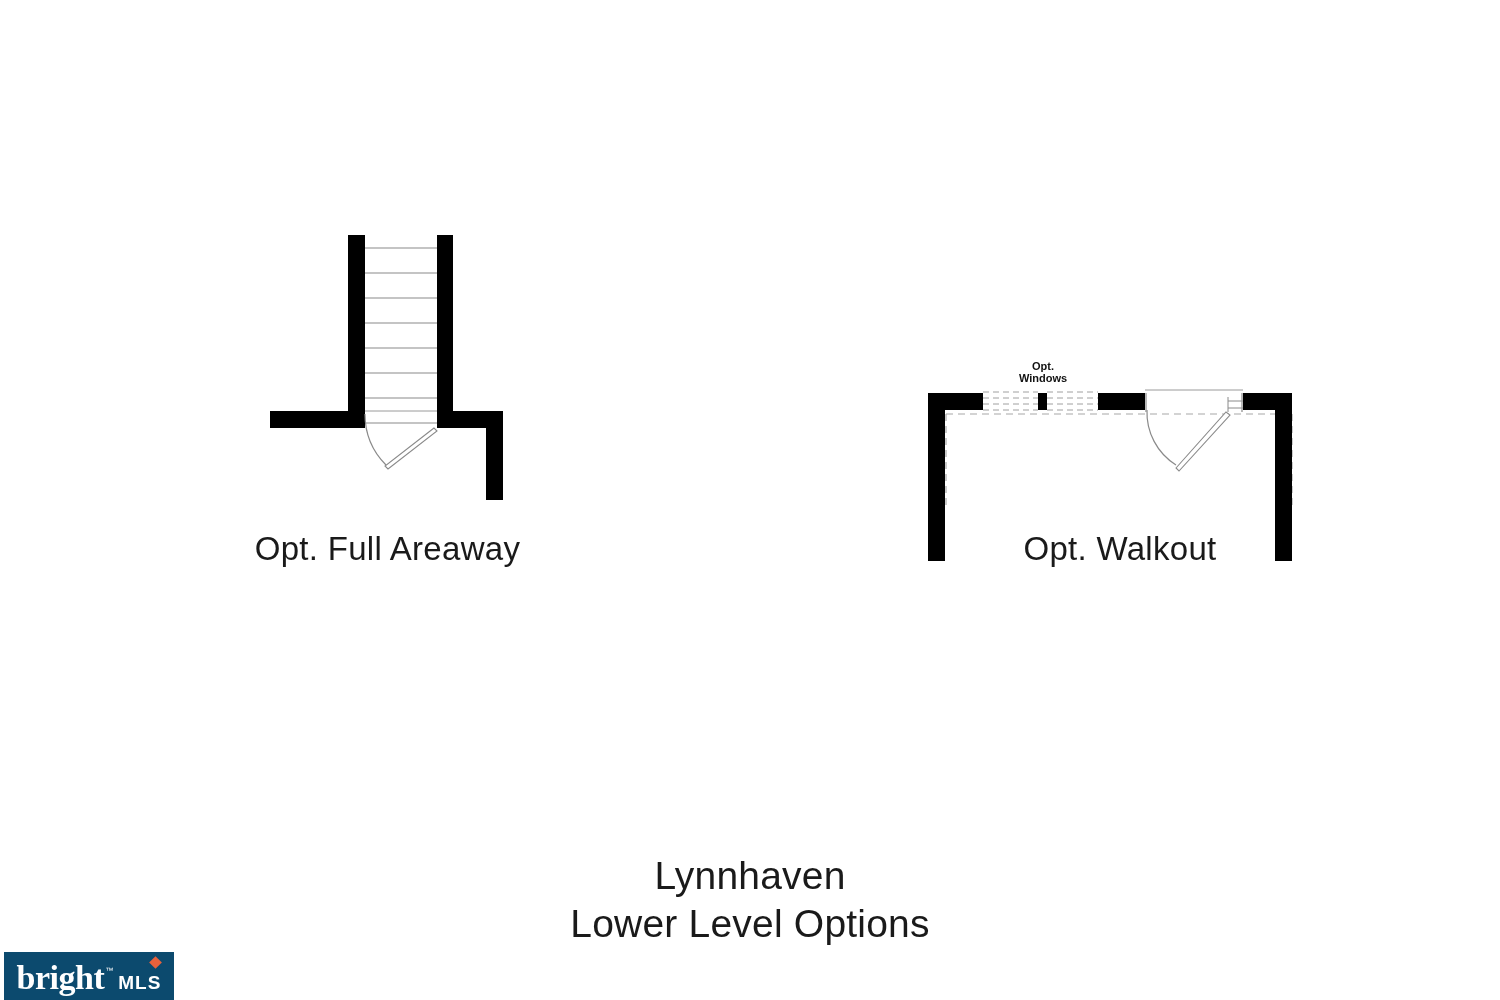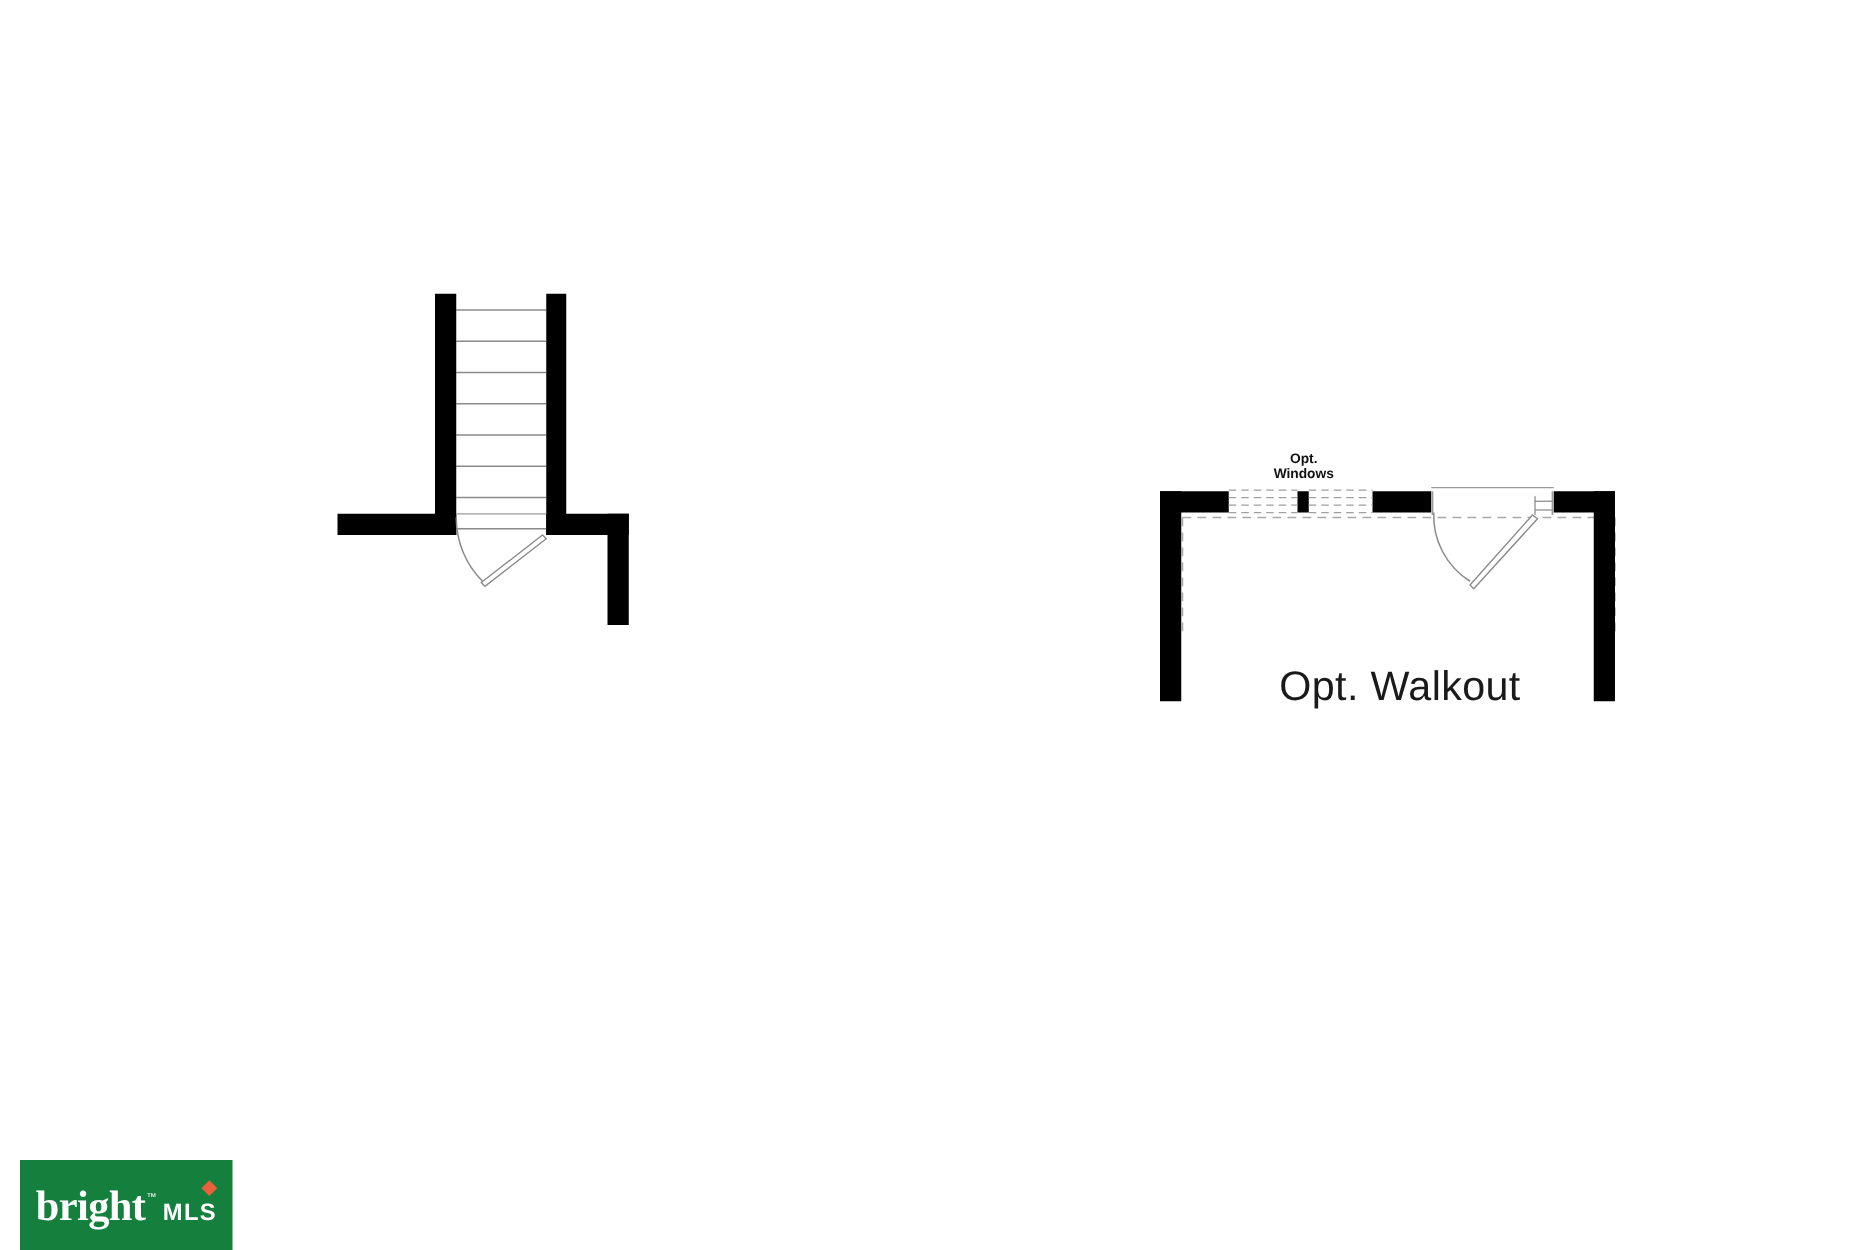--- a/index.html
+++ b/index.html
@@ -70,25 +70,25 @@
   #plan-subtitle {
     font-size: 39px;
     font-weight: 500;
     letter-spacing: 0.2px;
     line-height: 48px;
   }
 
   
   #watermark {
     position: absolute;
-    left: 16px;
+    left: 4px;
     bottom: 0;
     width: 170px;
-    height: 72px;
-    background: #15803d;
+    height: 48px;
+    background: #0c4a6e;
     display: flex;
     align-items: center;
     justify-content: center;
   }
   #watermark .wm-inner {
     display: flex;
     align-items: baseline;
     transform: translateY(2px);
   }
   #watermark .wm-bright {
@@ -155,20 +155,21 @@
 
       <rect x="306" y="211" width="17" height="89" fill="#000000"></rect>
 
       <line x1="185" y1="211" x2="257" y2="211" stroke="#9a9a9a" stroke-width="1"></line>
 
       <path d="M 185 214 A 72 72 0 0 0 206 265" fill="none" stroke="#8a8a8a" stroke-width="1.2"></path>
       <path d="M 254 228 L 205 266 L 208 269 L 257 231 Z" fill="#ffffff" stroke="#8a8a8a" stroke-width="1.1"></path>
     </svg>
   </div>
 
+  <div class="plan-caption" id="caption-areaway">Opt. Full Areaway</div>
 
   <div class="plan-panel" id="panel-walkout">
     <svg class="plan-svg" viewBox="0 0 460 260" xmlns="http://www.w3.org/2000/svg">
 
       <text x="163" y="30" text-anchor="middle" font-family="Liberation Sans, sans-serif" font-size="11" font-weight="bold" fill="#111111">Opt.</text>
       <text x="163" y="42" text-anchor="middle" font-family="Liberation Sans, sans-serif" font-size="11" font-weight="bold" fill="#111111">Windows</text>
 
       <path d="M 66 74 L 66 168 M 66 74 L 412 74 M 412 74 L 412 168" fill="none" stroke="#a8a8a8" stroke-width="1.2" stroke-dasharray="7 5"></path>
 
       <rect x="48" y="53" width="55" height="17" fill="#000000"></rect>
@@ -210,20 +211,24 @@
 
       <g stroke="#9a9a9a" stroke-width="1.4">
         <line x1="266" y1="53" x2="266" y2="72"></line>
         <line x1="362" y1="53" x2="362" y2="72"></line>
       </g>
     </svg>
   </div>
 
   <div class="plan-caption" id="caption-walkout">Opt. Walkout</div>
 
+  <div id="title-block">
+    <span class="line" id="plan-name">Lynnhaven</span>
+    <span class="line" id="plan-subtitle">Lower Level Options</span>
+  </div>
 
   <div id="watermark">
     <div class="wm-inner">
       <span class="wm-bright">bright</span>
       <span class="wm-dot"></span>
       <span class="wm-tm">™</span>
       <span class="wm-mls">MLS</span>
     </div>
   </div>
 

